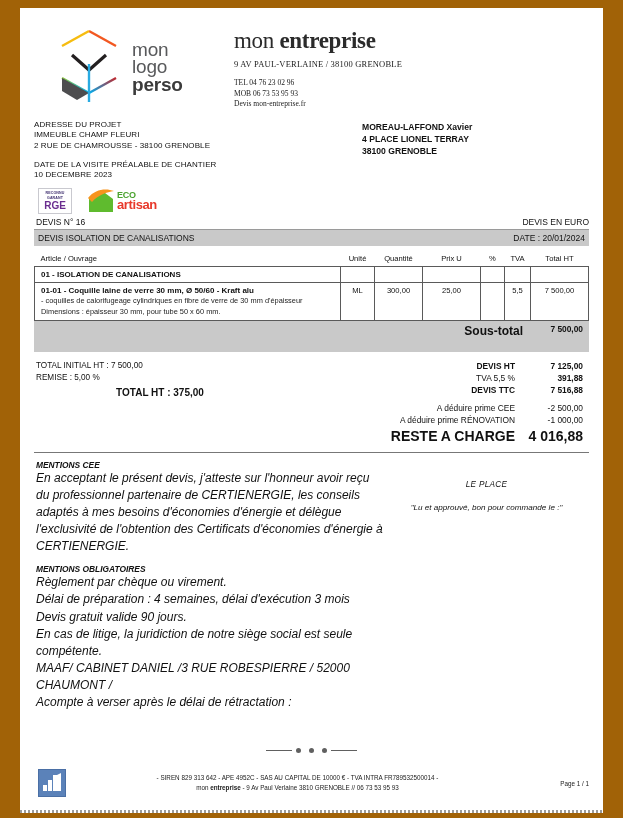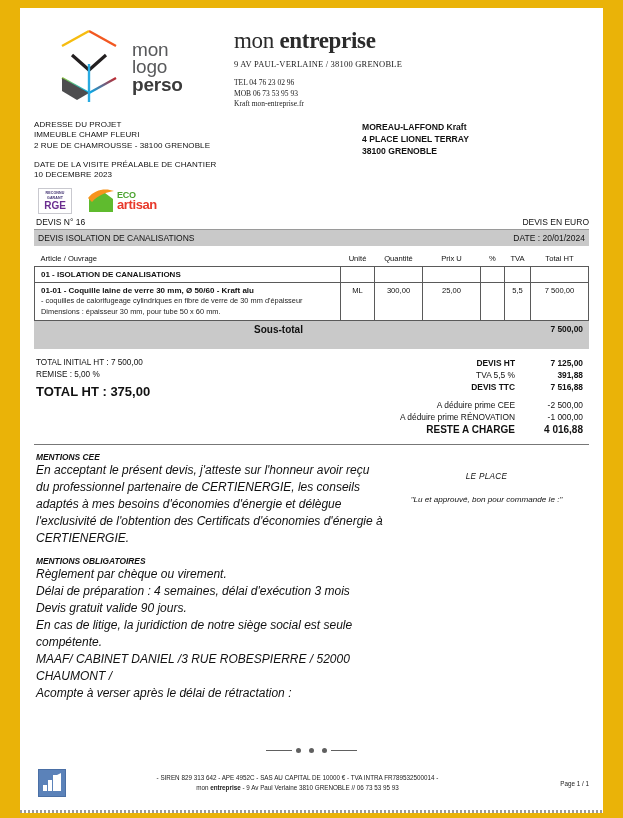--- a/index.html
+++ b/index.html
@@ -5,21 +5,21 @@
   * { box-sizing: border-box; }
   html, body {
     margin: 0; padding: 0;
     width: 623px; height: 818px;
     background: #3a3a3a;
     font-family: "Liberation Sans", sans-serif;
   }
   #viewport {
     position: relative;
     width: 623px; height: 818px;
-    background: #eab308;
+    background: #a16207;
     overflow: hidden;
   }
   #page {
     position: absolute;
     left: 20px; top: 8px;
     width: 583px; height: 805px;
     background: #ffffff;
     overflow: hidden;
   }
 
@@ -93,39 +93,39 @@
   }
   table.items td.desc { text-align: left; padding-left: 6px; }
   .cat { font-size: 8px; font-weight: bold; color: #111; }
   .item-title { font-size: 8px; font-weight: bold; color: #111; }
   .item-sub { font-size: 7.4px; color: #222; line-height: 1.35; margin-top: 1px; }
   .c-unite { width: 34px; } .c-qte { width: 48px; } .c-pu { width: 58px; }
   .c-pct { width: 24px; } .c-tva { width: 26px; } .c-tot { width: 58px; }
 
   .subtotal-row { display: flex; margin: 0 14px; background: #c9c9c9; }
   .subtotal-row .st-lbl {
-    flex: 1; text-align: center; font-size: 10px; font-weight: bold; color: #111;
+    flex: 1; text-align: right; font-size: 12px; font-weight: bold; color: #111;
     padding: 3px 8px 14px 0;
   }
   .subtotal-row .st-val {
     width: 58px; text-align: right; font-size: 8.4px; font-weight: bold; color: #111;
     padding: 3px 6px 3px 0;
   }
 
   
   .totals { display: flex; padding: 8px 14px 0 14px; }
   .tot-left { width: 250px; flex: 0 0 250px; padding-left: 2px; }
   .tot-left div { font-size: 8.2px; color: #111; line-height: 1.5; }
-  .tot-left .strong { font-weight: bold; font-size: 13px; }
+  .tot-left .strong { font-weight: bold; font-size: 10px; text-align: center; }
   .tot-right { flex: 1; }
   .tline { display: flex; justify-content: flex-end; line-height: 1.45; }
   .tline .tl { font-size: 8.4px; color: #111; text-align: right; padding-right: 12px; }
   .tline .tv { font-size: 8.4px; color: #111; width: 62px; text-align: right; padding-right: 6px; }
   .tline.b .tl, .tline.b .tv { font-weight: bold; }
-  .tline.big .tl, .tline.big .tv { font-weight: bold; font-size: 10px; }
+  .tline.big .tl, .tline.big .tv { font-weight: bold; font-size: 14px; }
   .hr-thin { border-bottom: 1px solid #777; margin: 6px 14px 0 14px; }
 
   
   .mentions { padding: 7px 14px 0 16px; display: flex; font-style: italic; }
   .m-left { flex: 1; }
   .m-title { font-size: 8.4px; font-weight: bold; color: #111; }
   .m-body { font-size: 12px; color: #111; line-height: 1.42; }
   .m-body p { margin: 0; }
   .m-right { width: 205px; flex: 0 0 205px; padding-top: 20px; }
   .client-title { font-size: 8.2px; color: #111; text-align: center; letter-spacing: 0.3px; }
@@ -200,36 +200,36 @@
           </div>
         </div>
       </div>
 
       <div class="company">
         <div class="company-name"><span>mon </span><b>entreprise</b></div>
         <div class="company-addr">9 AV PAUL-VERLAINE / 38100 GRENOBLE</div>
         <div class="company-contact">
           <div>TEL 04 76 23 02 96</div>
           <div>MOB 06 73 53 95 93</div>
-          <div>Kraft mon-entreprise.fr</div>
+          <div>Devis mon-entreprise.fr</div>
         </div>
       </div>
     </div>
 
     <div class="addr-section">
       <div class="addr-left">
         <div class="lbl">ADRESSE DU PROJET</div>
         <div class="val">IMMEUBLE CHAMP FLEURI</div>
         <div class="val">2 RUE DE CHAMROUSSE - 38100 GRENOBLE</div>
         <div class="gap"></div>
         <div class="lbl">DATE DE LA VISITE PRÉALABLE DE CHANTIER</div>
         <div class="val">10 DECEMBRE 2023</div>
       </div>
       <div class="addr-right">
-        <div class="client-line">MOREAU-LAFFOND Kraft</div>
+        <div class="client-line">MOREAU-LAFFOND Xavier</div>
         <div class="client-line">4 PLACE LIONEL TERRAY</div>
         <div class="client-line">38100 GRENOBLE</div>
       </div>
     </div>
 
     <div class="badges">
       <div class="rge">
         <div class="rge-top">RECONNU GARANT</div>
         <div class="rge-bot">RGE</div>
       </div>

